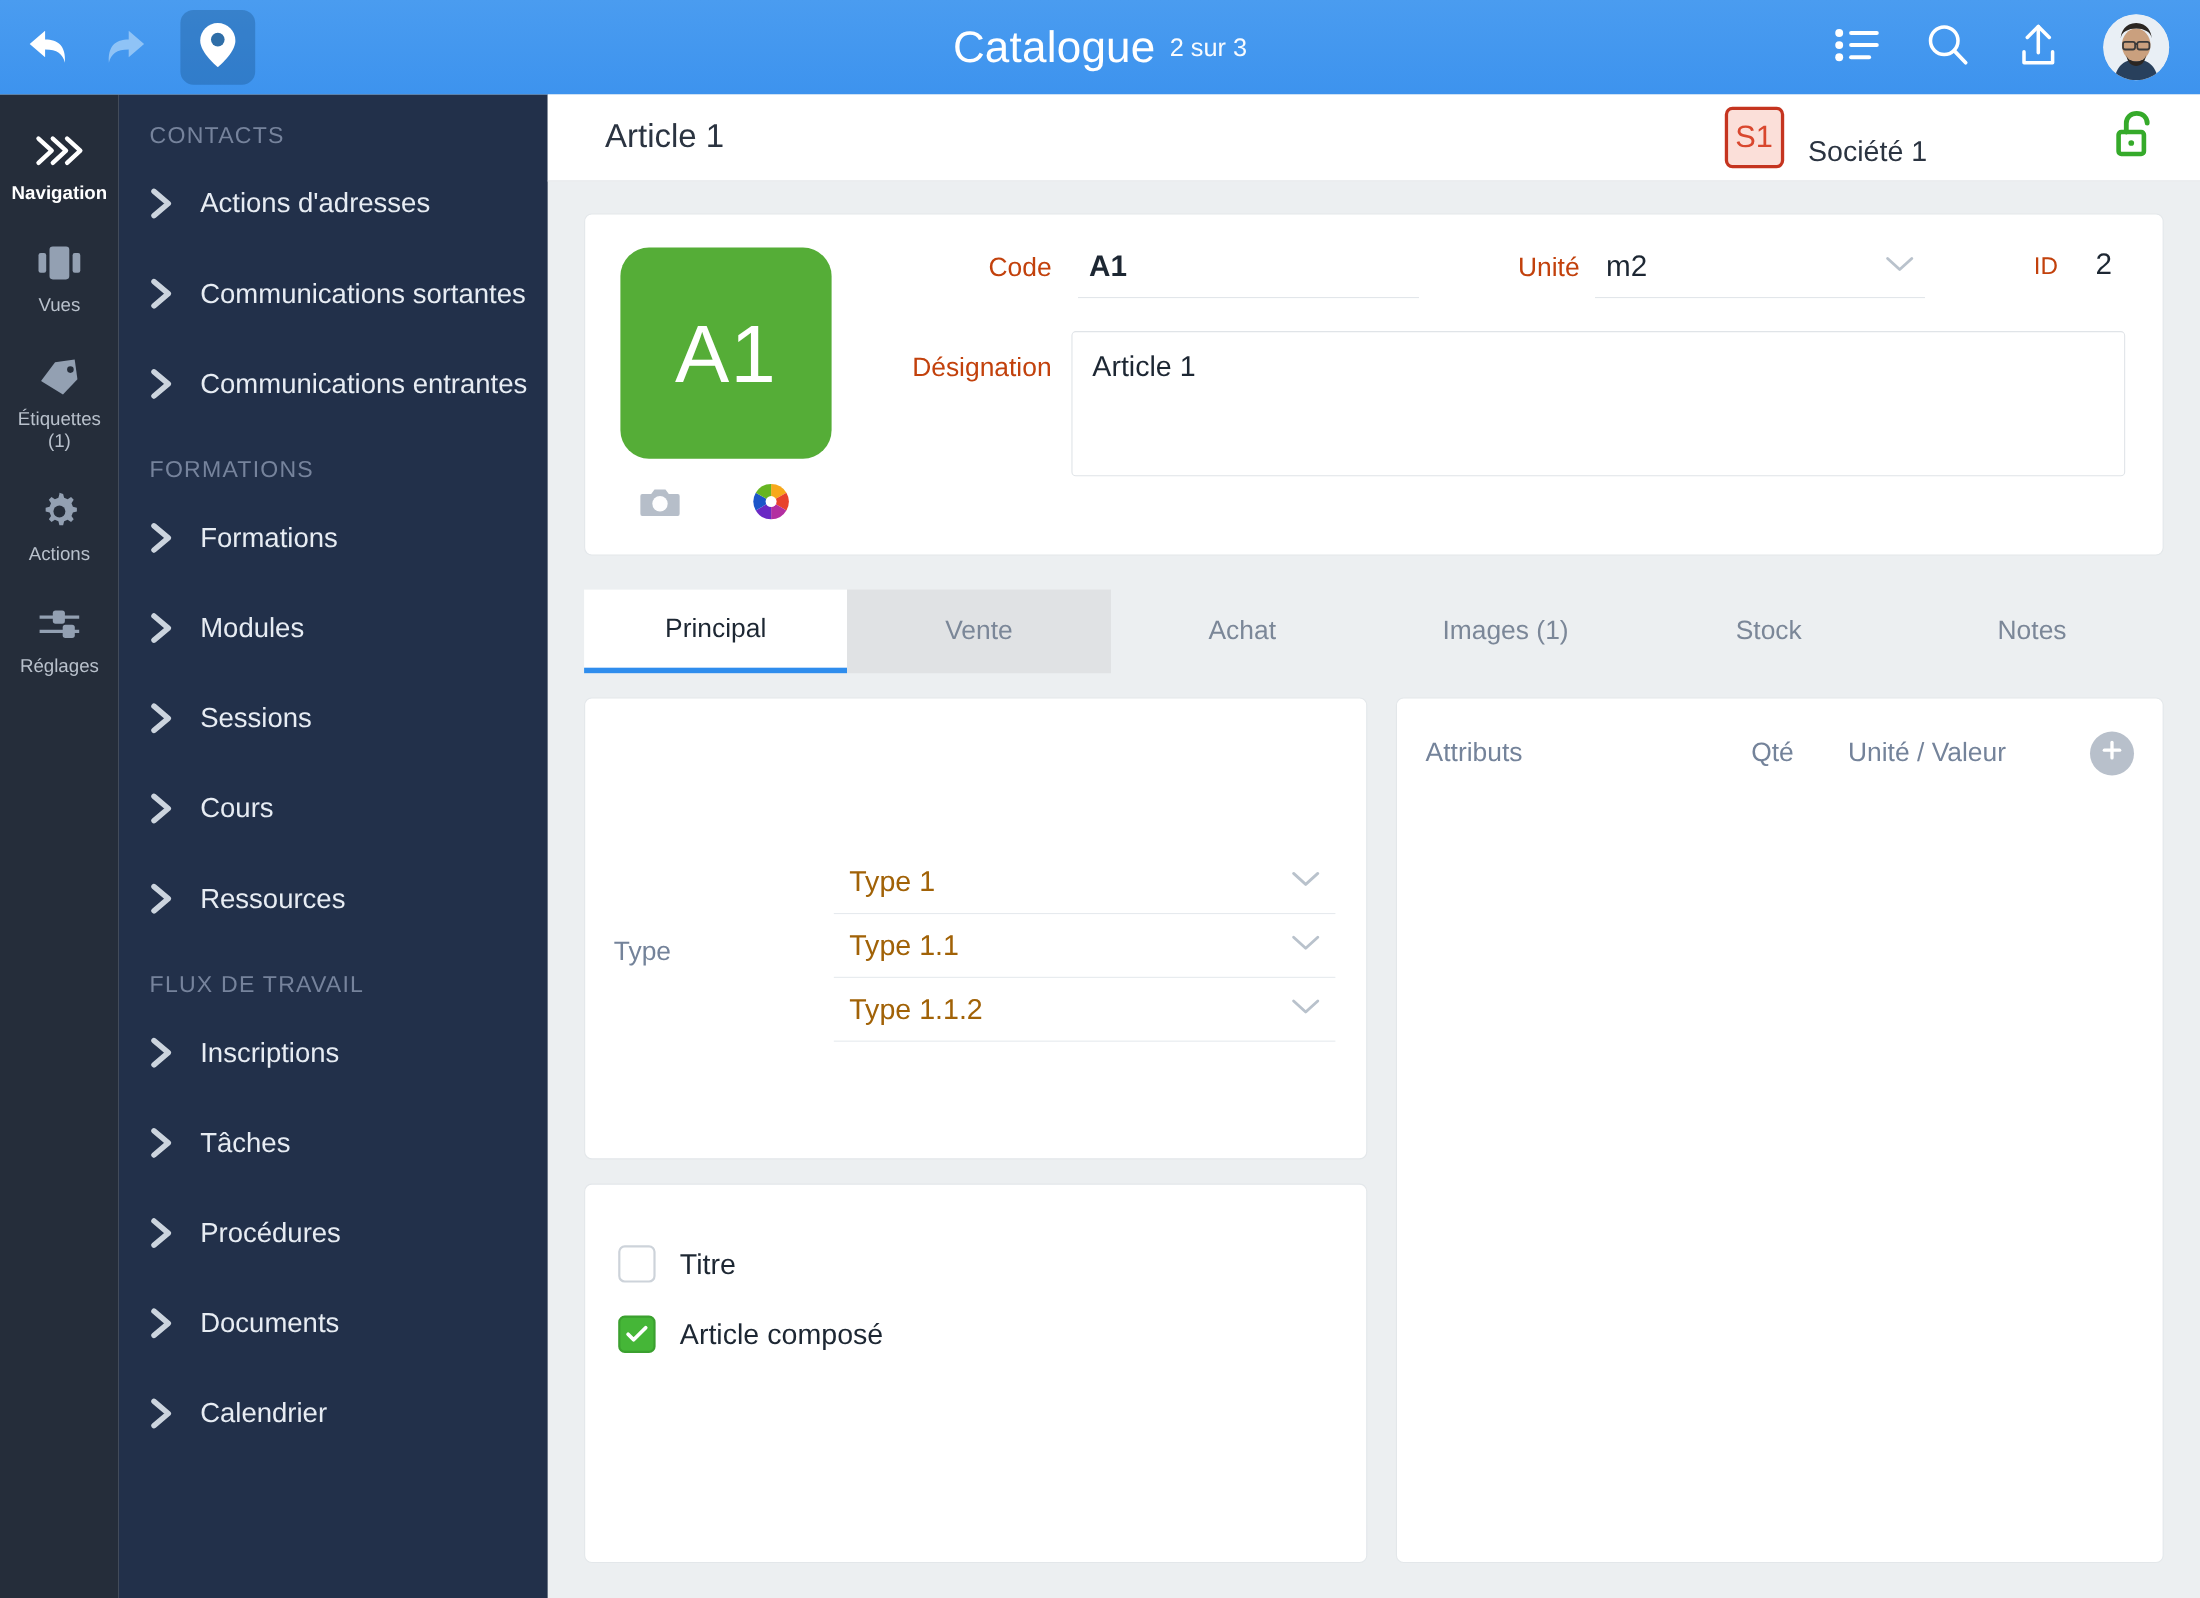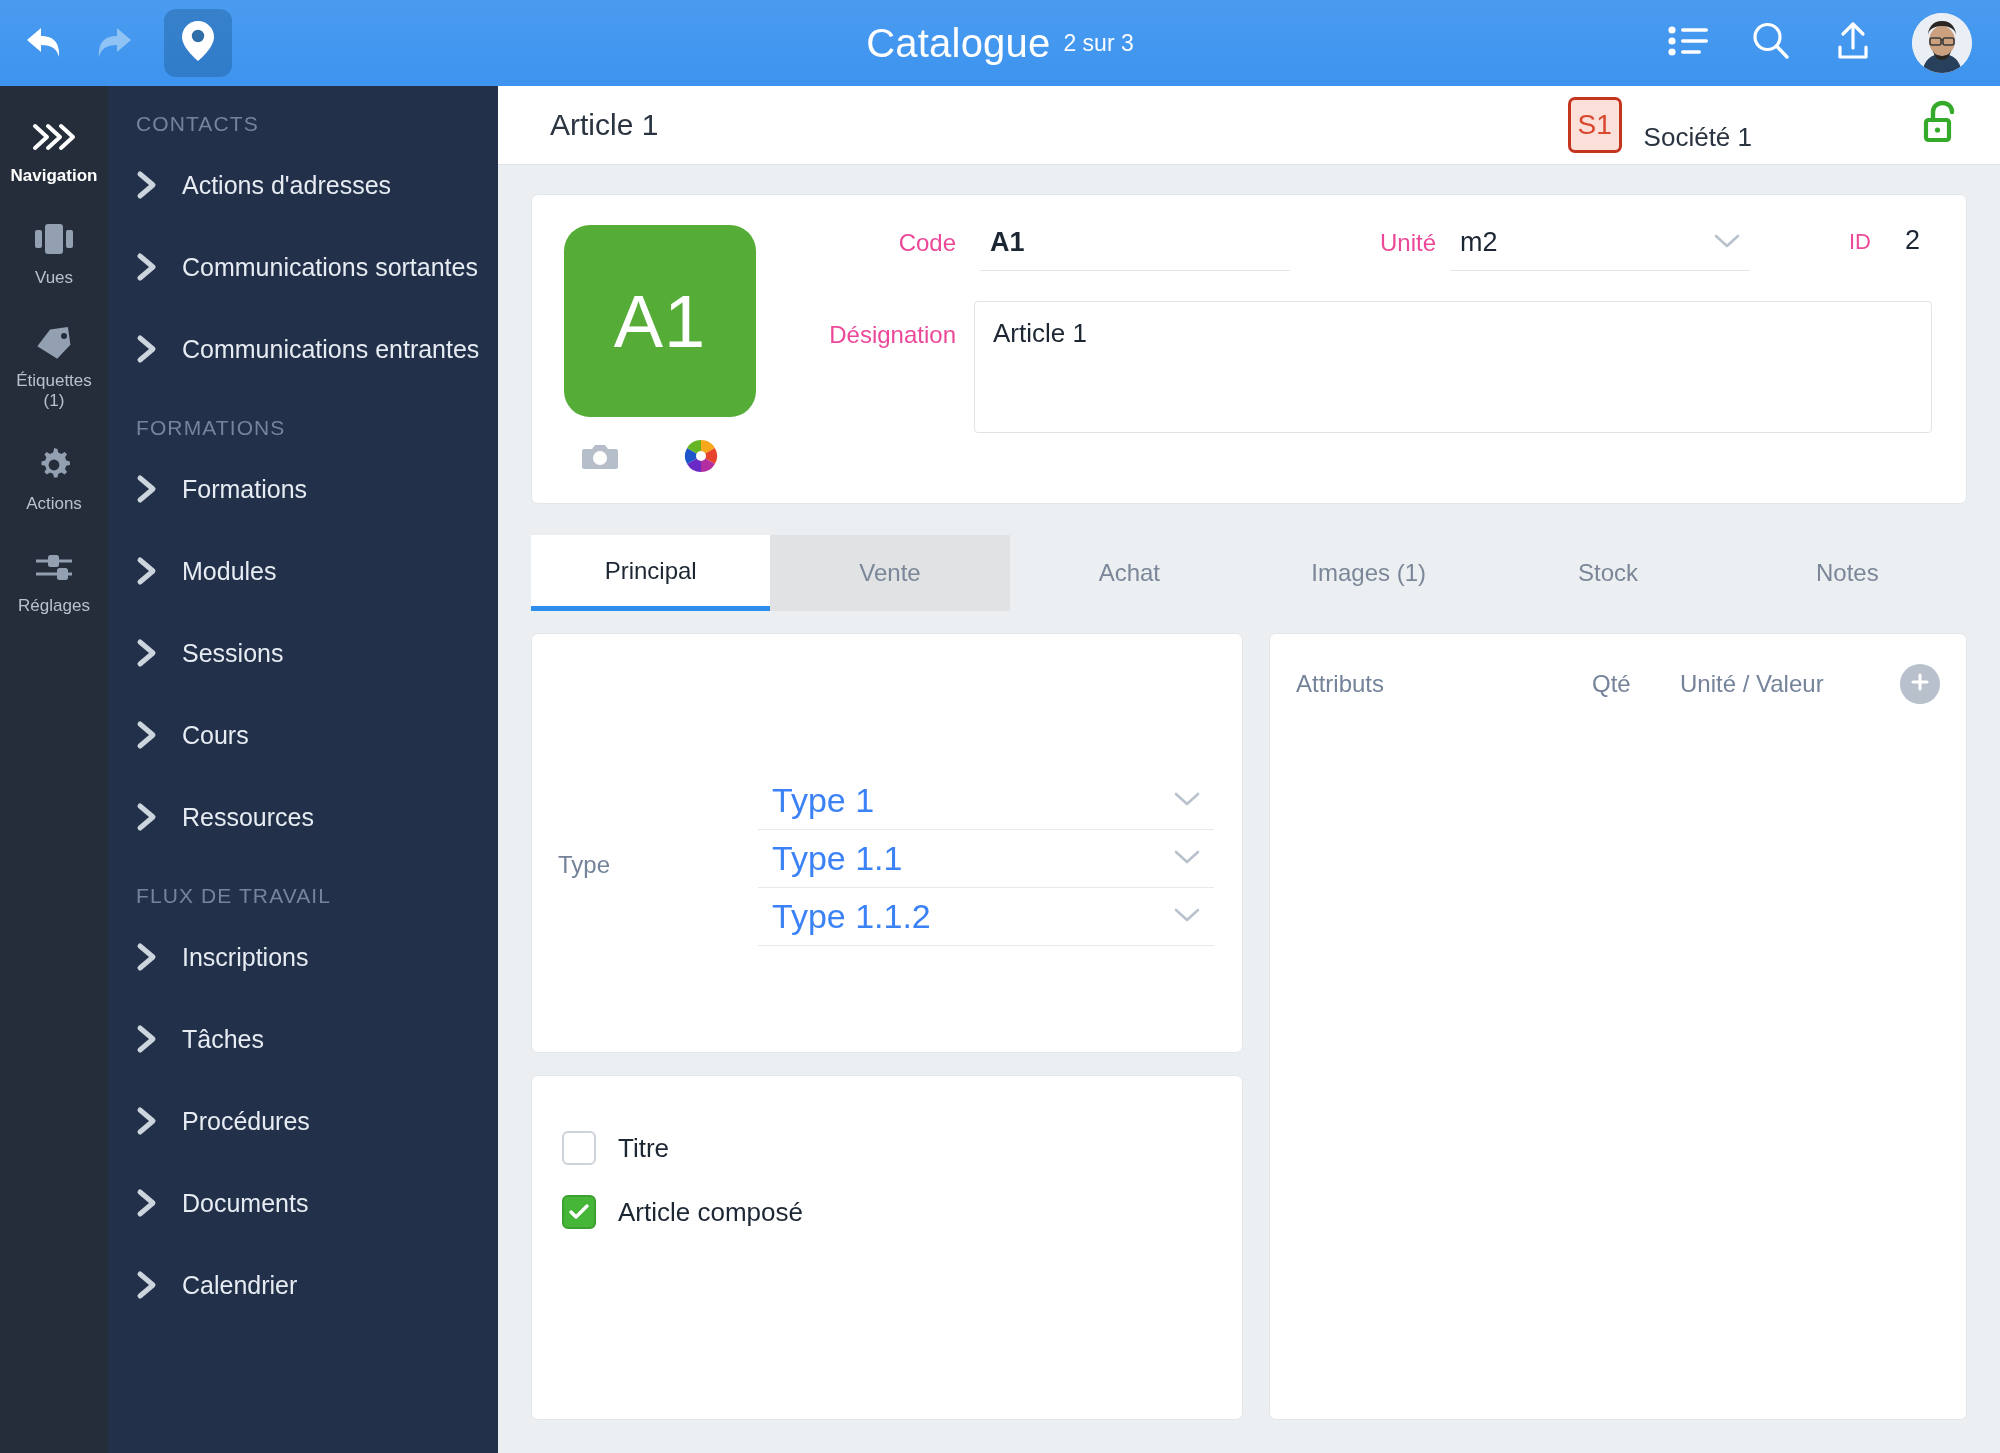--- a/index.html
+++ b/index.html
@@ -112,21 +112,21 @@
     width: 192px; height: 192px; border-radius: 26px; background: #55ad37;
     color: #fff; font-size: 74px; display: flex; align-items: center; justify-content: center;
     letter-spacing: 1px; cursor: pointer;
   }
   .tile-tools { display: flex; align-items: center; gap: 66px; margin-top: 22px; margin-left: 18px; }
   .tool-btn { cursor: pointer; display: flex; }
 
   .fields { flex: 1; padding-left: 12px; }
   .row1 { display: flex; align-items: flex-start; }
   .fld { display: flex; align-items: baseline; }
-  .fld-label { color: #ec4899; font-size: 24px; text-align: right; }
+  .fld-label { color: #c2410c; font-size: 24px; text-align: right; }
   .fld-underline {
     border-bottom: 1px solid #e2e6ea;
     padding: 2px 8px 12px 10px;
     display: flex; align-items: center;
   }
   .fld-value { font-size: 27px; color: #1d2733; font-weight: bold; }
   .fld-value.normal { font-weight: 400; }
   .chev-down { margin-left: auto; }
 
   .row2 { display: flex; align-items: flex-start; margin-top: 30px; }
@@ -151,21 +151,21 @@
   .panel {
     background: #fff; border: 1px solid #e3e7ea; border-radius: 7px; align-items: center;
   }
   .panel-type { height: 420px; padding: 32px 28px 0 26px; display: flex; }
   .type-label { color: #74839a; font-size: 24px; width: 200px; padding-top: 12px;}
   .type-selects { flex: 1; }
   .select-row {
     display: flex; align-items: center; height: 58px;
     border-bottom: 1px solid #e6eaee; padding: 0 12px 0 14px; cursor: pointer;
   }
-  .select-val { font-size: 34px; color: #3b82f6; }
+  .select-val { font-size: 26px; color: #a16207; }
 
   .panel-checks { height: 345px; margin-top: 22px; padding: 40px 0 0 30px; }
   .chk-row { display: flex; align-items: center; height: 64px; cursor: pointer; }
   .chk {
     width: 34px; height: 34px; border-radius: 6px;
     border: 2px solid #cdd3da; background: #fff;
     display: flex; align-items: center; justify-content: center;
   }
   .chk.on { background: #45b637; border-color: #3ba02f; }
   .chk-label { font-size: 26px; color: #1d2733; margin-left: 22px; }

